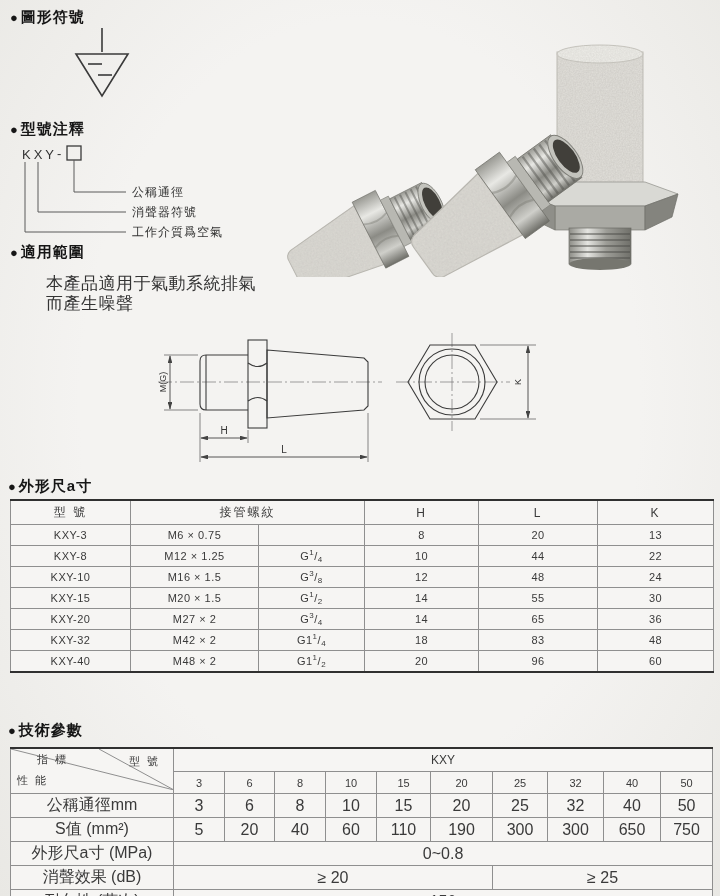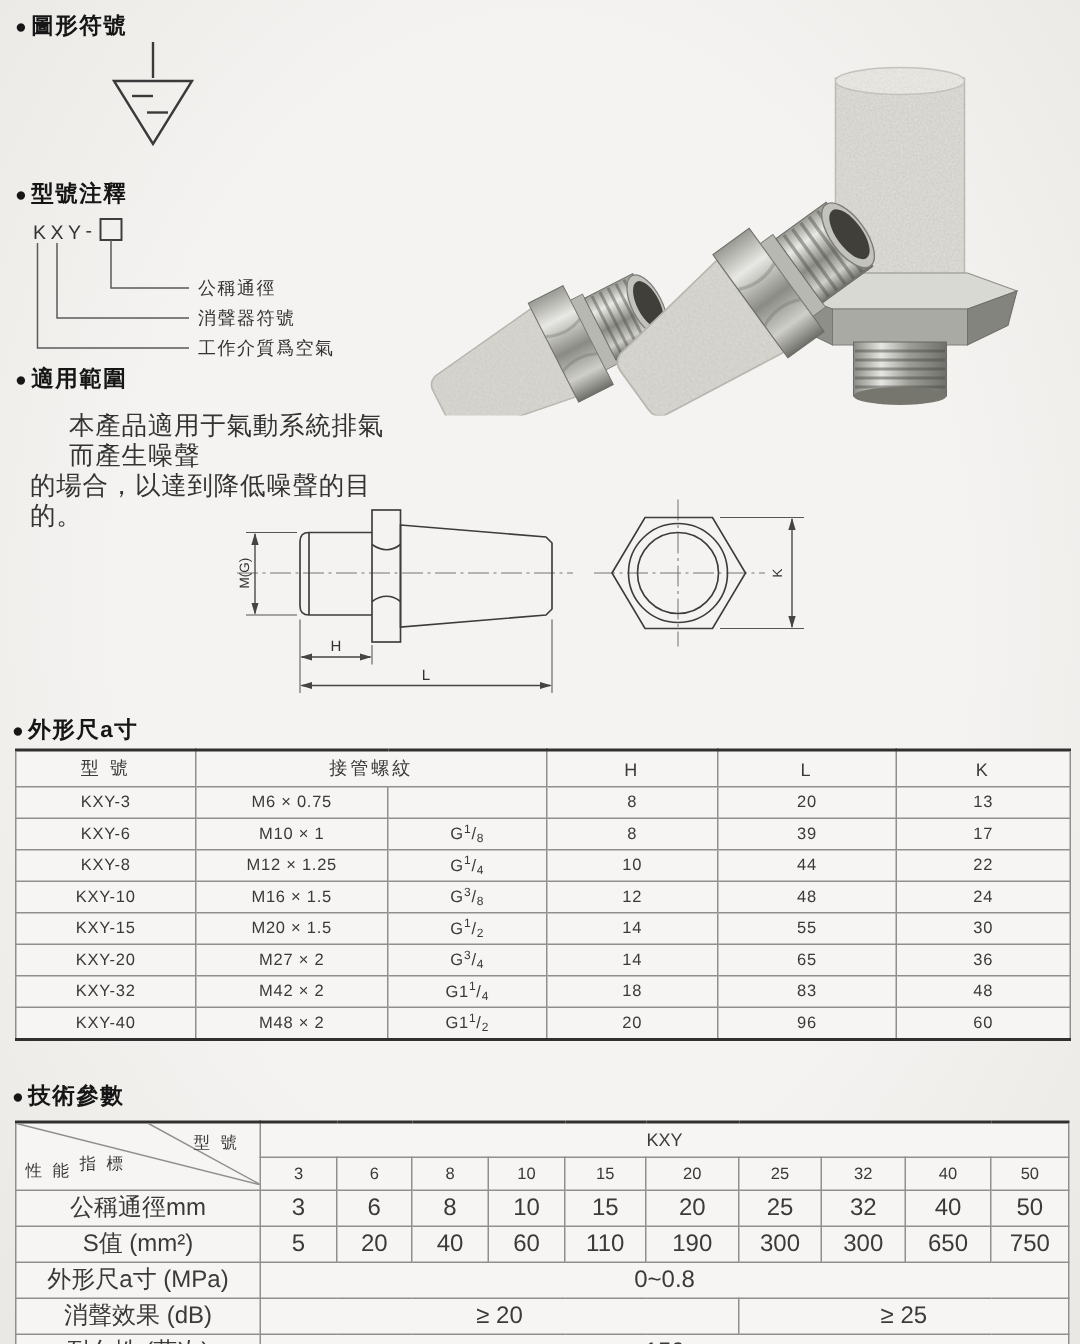--- a/index.html
+++ b/index.html
@@ -22,21 +22,21 @@
   th,td{border:1px solid #8f8f8f;text-align:center;vertical-align:middle;
         font-weight:normal;color:#3a3a3a;overflow:hidden;white-space:nowrap;}
   #dim-table{position:absolute;left:10px;top:499px;width:703px;}
   #dim-table th{height:21px;font-size:12px;letter-spacing:2px;}
   #dim-table td{height:18px;font-size:11px;letter-spacing:0.5px;}
   #param-table{position:absolute;left:10px;top:747px;width:702px;}
   #param-table th{font-size:12px;}
   #param-table td{height:18px;font-size:16px;}
   #corner-cell{position:relative;padding:0;}
   #corner-cell span{position:absolute;font-size:11px;letter-spacing:2px;color:#3a3a3a;}
-  #corner-top-left{left:42px;top:3px;margin-top:16px;}
+  #corner-top-left{left:26px;top:3px;}
   #corner-top-right{left:118px;top:5px;}
   #corner-bottom-left{left:6px;top:24px;text-align:right;}
   #corner-cell svg{position:absolute;left:0;top:0;}
   sup,sub{font-size:8px;}
   sub{vertical-align:-2px;}
 </style>
 </head>
 <body>
 
 <div id="page">
@@ -143,21 +143,20 @@
     <text x="114" y="96" font-size="12" letter-spacing="1" fill="#333">工作介質爲空氣</text>
   </svg>
 
   <div class="sec-title" style="left:10px;top:243px;">
     <span class="bullet">●</span>
     <span>適用範圍</span>
   </div>
 
   <div id="scope-text">
     <div class="l1">本產品適用于氣動系統排氣而產生噪聲</div>
-    <div>的場合，以達到降低噪聲的目的。</div>
   </div>
 
   <svg class="abs" style="left:140px;top:325px;" width="420" height="150" viewBox="0 0 420 150">
     <defs>
       <marker id="arr" viewBox="0 0 10 6" refX="9" refY="3" markerWidth="9" markerHeight="5.5" orient="auto-start-reverse">
           <path d="M0,0 L10,3 L0,6 Z" fill="#444"></path>
         </marker>
     </defs>
 
     <g stroke="#777" stroke-width="0.7" stroke-dasharray="14 3 2 3" fill="none">
@@ -228,28 +227,20 @@
       </tr>
     </thead>
     <tbody id="dim-tbody">
         <tr>
           <td>KXY-3</td>
           <td>M6 × 0.75</td>
           <td></td>
           <td>8</td>
           <td>20</td>
           <td>13</td>
-        </tr>
-        <tr>
-          <td>KXY-6</td>
-          <td>M10 × 1</td>
-          <td>G<sup>1</sup>/<sub>8</sub></td>
-          <td>8</td>
-          <td>39</td>
-          <td>17</td>
         </tr>
         <tr>
           <td>KXY-8</td>
           <td>M12 × 1.25</td>
           <td>G<sup>1</sup>/<sub>4</sub></td>
           <td>10</td>
           <td>44</td>
           <td>22</td>
         </tr>
         <tr>

